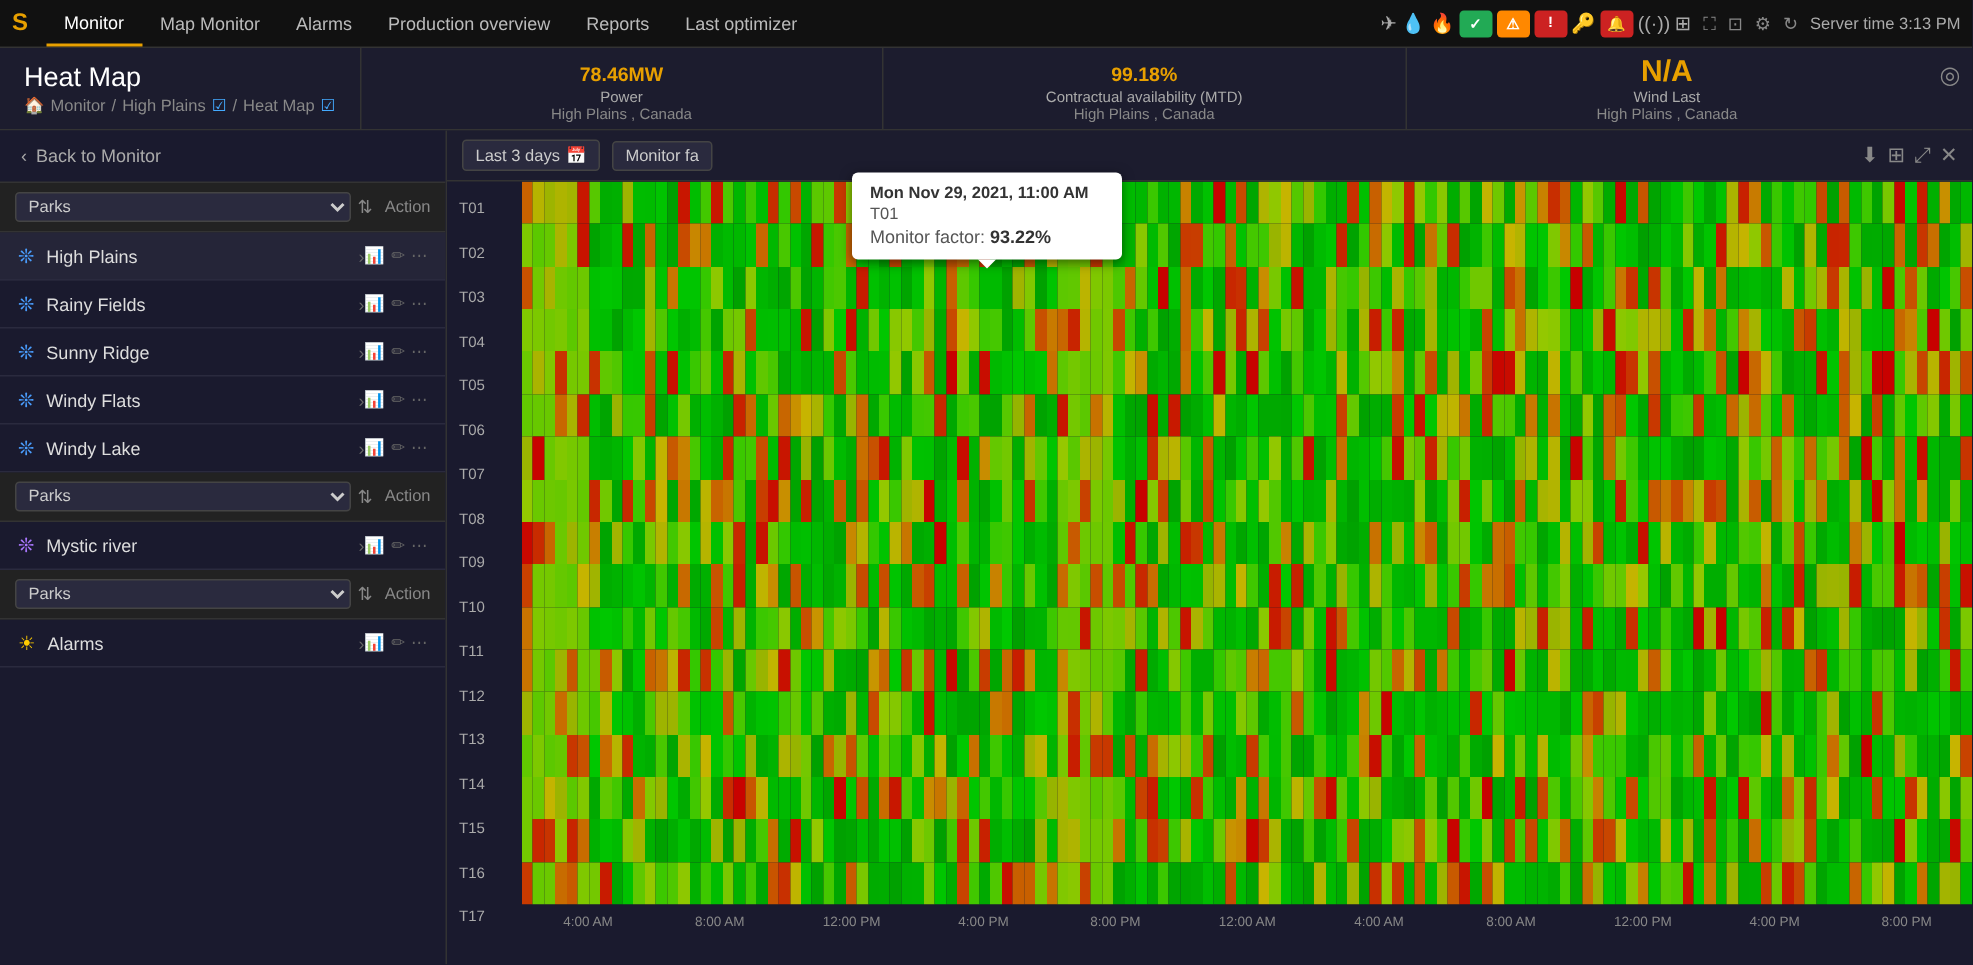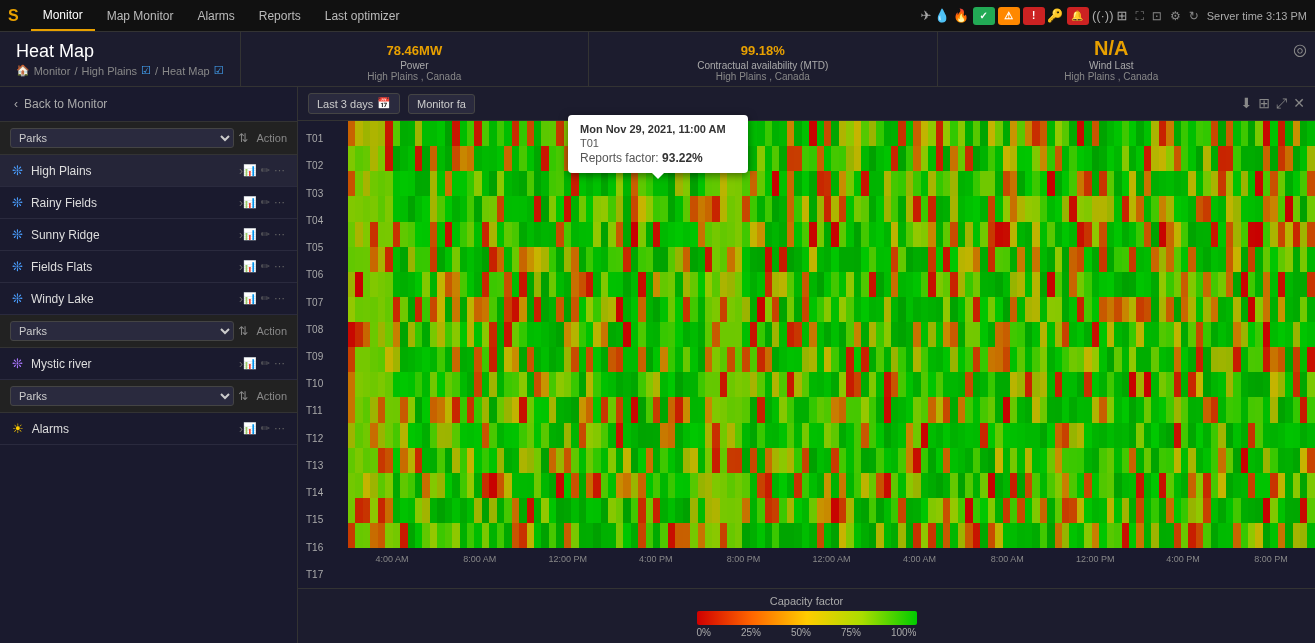--- a/index.html
+++ b/index.html
@@ -75,20 +75,21 @@
     .status-icon { width: 22px; height: 18px; border-radius: 3px; display: flex; align-items: center; justify-content: center; font-size: 10px; font-weight: bold; cursor: pointer; }
   </style>
 </head>
 <body>
 
 <div class="top-nav">
   <div class="nav-logo">S</div>
   <div class="nav-item active">Monitor</div>
   <div class="nav-item">Map Monitor</div>
   <div class="nav-item">Alarms</div>
+  <div class="nav-item">Production overview</div>
   <div class="nav-item">Reports</div>
   <div class="nav-item">Last optimizer</div>
 
   <div class="nav-right">
     <div class="nav-status-icons">
 
       <span style="color:#aaa;font-size:13px;">✈</span>
 
       <span style="color:#4af;font-size:13px;">💧</span>
 
@@ -199,21 +200,21 @@
       <span class="chevron">›</span>
       <div class="actions">
         <span>📊</span>
         <span>✏</span>
         <span>⋯</span>
       </div>
     </div>
 
     <div class="sidebar-item">
       <span class="wind-icon">❊</span>
-      <span class="label">Fields Flats</span>
+      <span class="label">Windy Flats</span>
       <span class="chevron">›</span>
       <div class="actions">
         <span>📊</span>
         <span>✏</span>
         <span>⋯</span>
       </div>
     </div>
 
     <div class="sidebar-item">
       <span class="wind-icon">❊</span>
@@ -281,21 +282,21 @@
         <span class="toolbar-icon">⊞</span>
         <span class="toolbar-icon">⤢</span>
         <span class="toolbar-icon">✕</span>
       </div>
     </div>
 
     <div class="tooltip" style="top:28px;left:270px;">
       <div class="tooltip-time">Mon Nov 29, 2021, 11:00 AM</div>
       <div class="tooltip-turbine">T01</div>
       <div class="tooltip-cap">
-        <span>Reports factor:</span>
+        <span>Monitor factor:</span>
         <strong>93.22%</strong>
       </div>
       <div class="tooltip-arrow"></div>
     </div>
 
     <div style="display:flex;flex:1;overflow:hidden;">
 
       <div class="row-labels" id="row-labels-container">
       <div class="row-label">T01</div>
           <div class="row-label">T02</div>
@@ -2575,26 +2576,15 @@
             <div class="time-label">12:00 AM</div>
             <div class="time-label">4:00 AM</div>
             <div class="time-label">8:00 AM</div>
             <div class="time-label">12:00 PM</div>
             <div class="time-label">4:00 PM</div>
             <div class="time-label">8:00 PM</div>
           </div>
       </div>
     </div>
 
-    <div class="legend-area">
-      <div class="legend-title">Capacity factor</div>
-      <div class="legend-bar"></div>
-      <div class="legend-labels" id="legend-labels-container">
-      <span>0%</span>
-          <span>25%</span>
-          <span>50%</span>
-          <span>75%</span>
-          <span>100%</span>
-        </div>
-    </div>
   </div>
 
 </div>
 
 </body></html>

